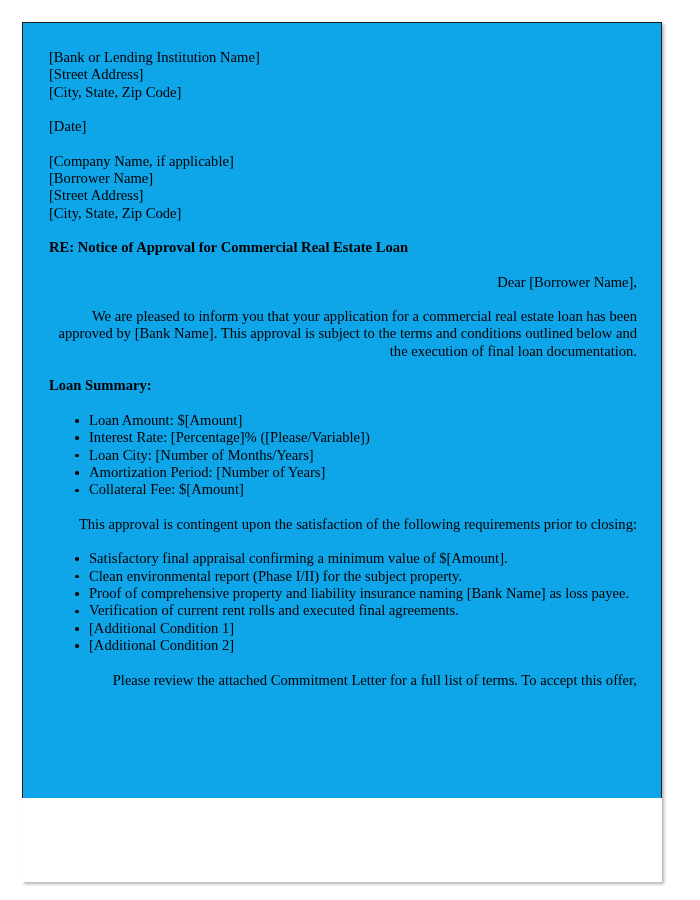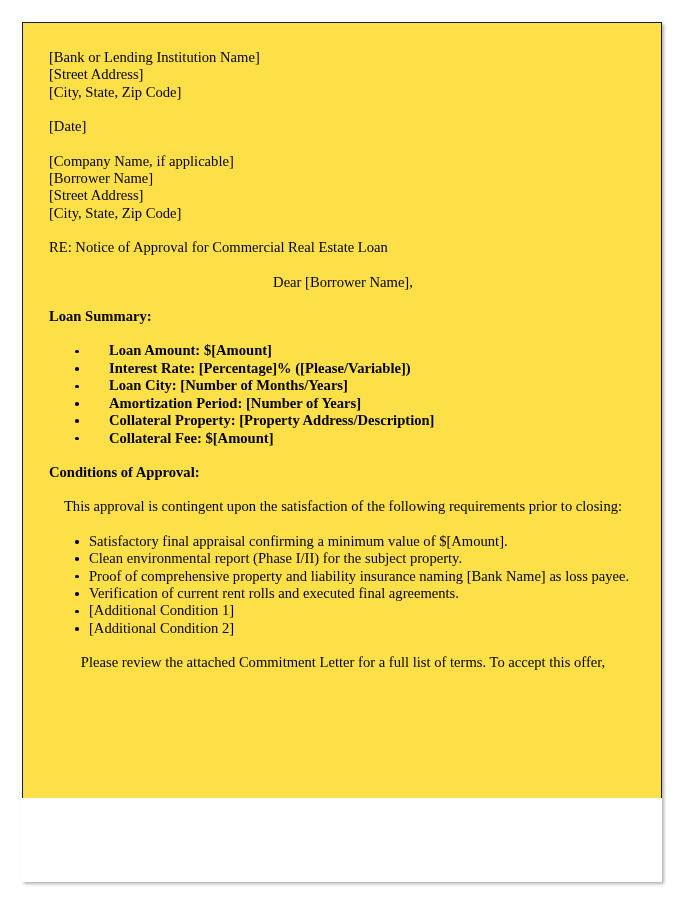--- a/index.html
+++ b/index.html
@@ -26,21 +26,21 @@
     height: 860px;
     box-shadow: 2px 2px 3px rgba(0,0,0,0.30);
     background: #ffffff;
   }
   .page {
     position: absolute;
     left: 22px;
     top: 22px;
     width: 640px;
     height: 776px;           
-    background: #fde047;
+    background: #0ea5e9;
     border-left: 1.4px solid #1c1c1c;
     border-right: 1.4px solid #1c1c1c;
     border-top: 1.4px solid #1c1c1c;
     border-bottom: none;
     box-sizing: border-box;
     overflow: hidden;
   }
   .page-inner {
     position: absolute;
     left: 0;
@@ -56,28 +56,28 @@
     line-height: 17.4px;
     color: #000;
   }
   .addr-block {
     margin: 0 0 17px 0;
   }
   .addr-line { white-space: nowrap; }
 
   .para {
     margin: 0 0 17px 0;
-    text-align: center;
+    text-align: right;
   }
   .heading {
     font-weight: bold;
     margin: 0 0 17px 0;
   }
   .re-line {
-    font-weight: normal;
+    font-weight: bold;
     margin: 0 0 17px 0;
   }
 
   
   ul.bullets {
     list-style: none;
     margin: 0 0 17px 0;
     padding: 0;
   }
   ul.bullets > li {
@@ -89,22 +89,22 @@
   ul.bullets > li::before {
     content: "";
     position: absolute;
     left: 26px;
     top: 7.3px;
     width: 3.6px;
     height: 3.6px;
     border-radius: 50%;
     background: #000;
   }
-  .b-label { font-weight: bold; margin-left: 20px; }
-  .b-value { font-weight: bold; }
+  .b-label { font-weight: normal; }
+  .b-value { font-weight: normal; }
 
   .tight { margin-bottom: 0; }
 </style>
 </head>
 <body>
 
 <div class="page-shadow"></div>
 
 <div class="page">
   <div class="page-inner doc">
@@ -123,45 +123,42 @@
       <div class="addr-line">[Company Name, if applicable]</div>
       <div class="addr-line">[Borrower Name]</div>
       <div class="addr-line">[Street Address]</div>
       <div class="addr-line">[City, State, Zip Code]</div>
     </div>
 
     <div class="re-line">RE: Notice of Approval for Commercial Real Estate Loan</div>
 
     <div class="para">Dear [Borrower Name],</div>
 
+    <div class="para">We are pleased to inform you that your application for a commercial real estate loan has been approved by [Bank Name]. This approval is subject to the terms and conditions outlined below and the execution of final loan documentation.</div>
 
     <div class="heading">Loan Summary:</div>
 
     <ul class="bullets">
       <li>
         <span class="b-label">Loan Amount:</span><span class="b-value"> $[Amount]</span>
       </li>
       <li>
         <span class="b-label">Interest Rate:</span><span class="b-value"> [Percentage]% ([Please/Variable])</span>
       </li>
       <li>
         <span class="b-label">Loan City:</span><span class="b-value"> [Number of Months/Years]</span>
       </li>
       <li>
         <span class="b-label">Amortization Period:</span><span class="b-value"> [Number of Years]</span>
       </li>
       <li>
-        <span class="b-label">Collateral Property:</span><span class="b-value"> [Property Address/Description]</span>
-      </li>
-      <li>
         <span class="b-label">Collateral Fee:</span><span class="b-value"> $[Amount]</span>
       </li>
     </ul>
 
-    <div class="heading">Conditions of Approval:</div>
 
     <div class="para">This approval is contingent upon the satisfaction of the following requirements prior to closing:</div>
 
     <ul class="bullets">
       <li>Satisfactory final appraisal confirming a minimum value of $[Amount].</li>
       <li>Clean environmental report (Phase I/II) for the subject property.</li>
       <li>Proof of comprehensive property and liability insurance naming [Bank Name] as loss payee.</li>
       <li>Verification of current rent rolls and executed final agreements.</li>
       <li>[Additional Condition 1]</li>
       <li>[Additional Condition 2]</li>

